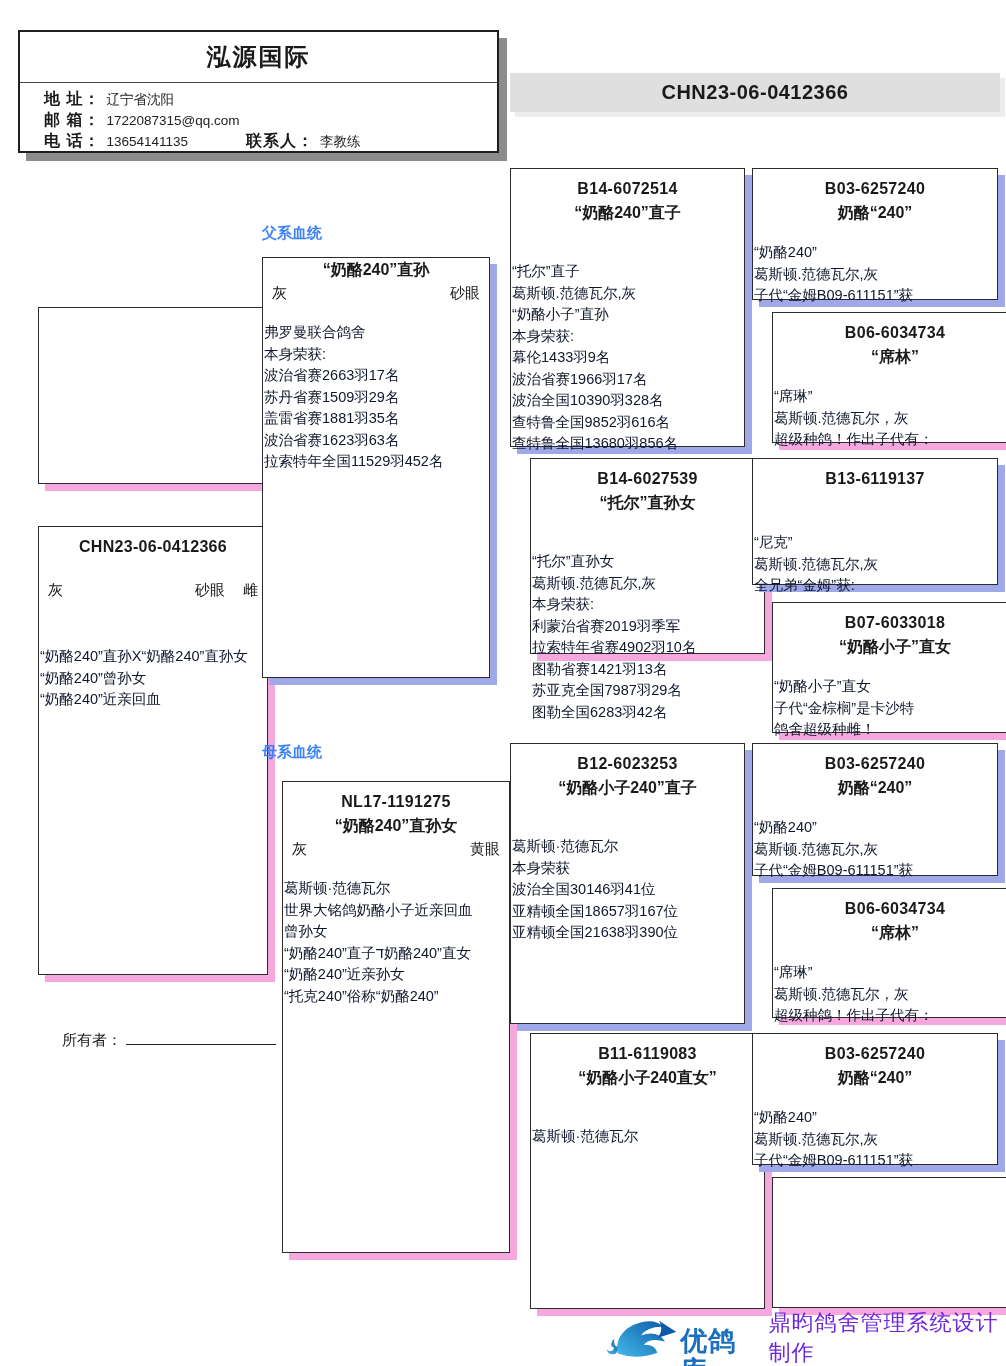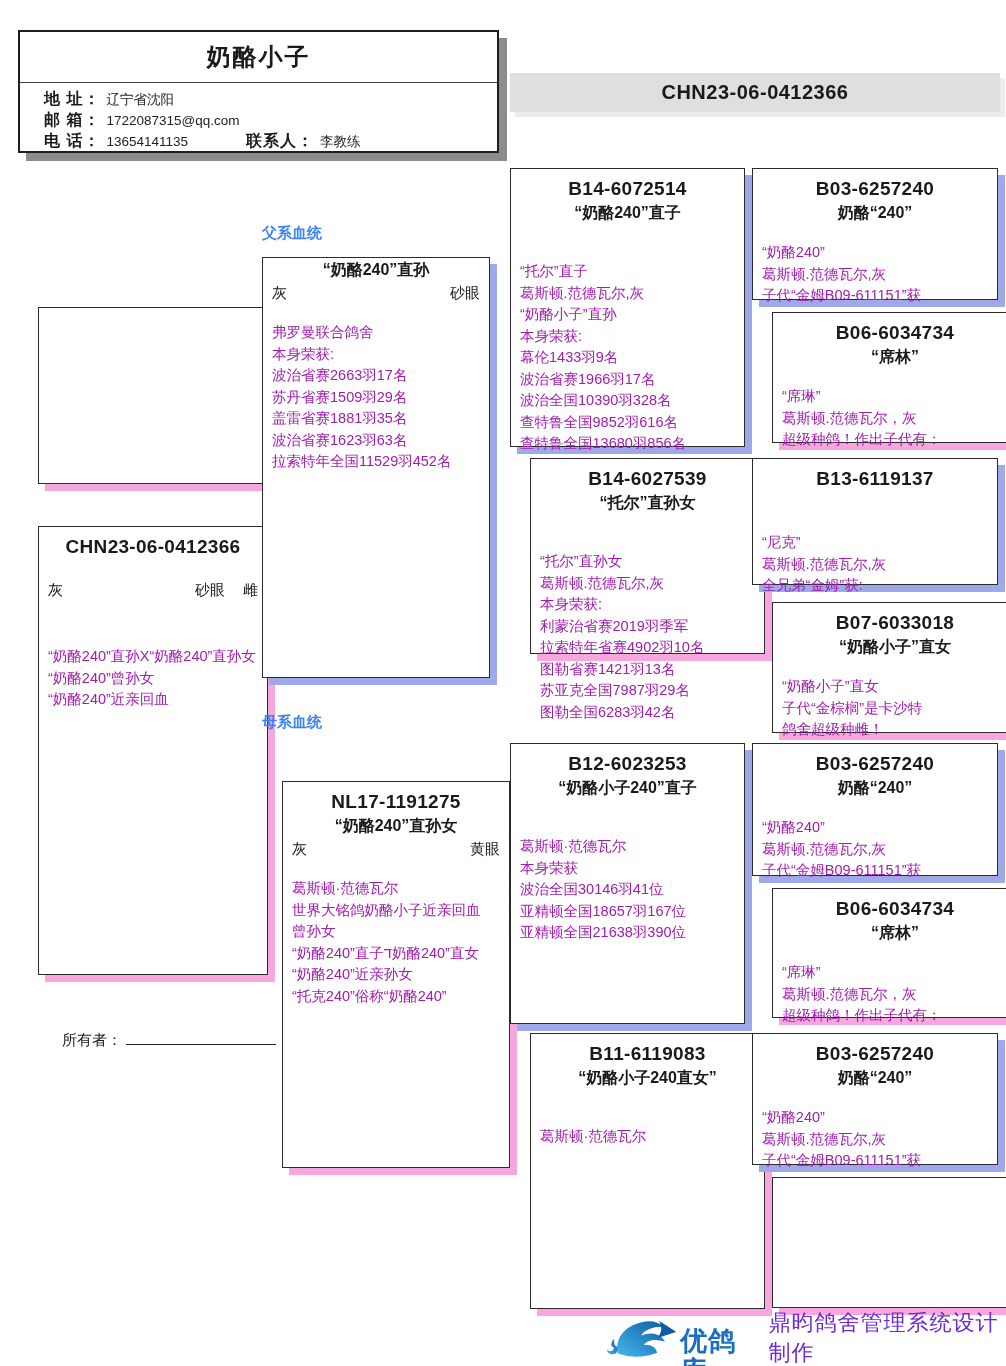--- a/index.html
+++ b/index.html
@@ -19,25 +19,25 @@
 
   
   .ring-band{position:absolute;left:510px;top:73px;width:490px;height:39px;background:#dfdfdf;
     font-size:20px;font-weight:bold;text-align:center;line-height:39px;
     box-shadow:5px 5px 0 #ededed;letter-spacing:0.5px;}
 
   
   .pbox{position:absolute;background:#ffffff;border:1.5px solid #2b2b2b;box-sizing:border-box;}
   .pbox.blue{box-shadow:7px 7px 0 #9fa8e8;}
   .pbox.pink{box-shadow:7px 7px 0 #f6a8de;margin-left:20px;}
-  .ptitle{font-size:19px;font-weight:bold;text-align:center;padding-top:7px;line-height:25px;letter-spacing:0.3px;}
+  .ptitle{font-size:16px;font-weight:bold;text-align:center;padding-top:7px;line-height:25px;letter-spacing:0.3px;}
   .psub{font-size:16px;font-weight:bold;text-align:center;line-height:24px;min-height:24px;}
   .pinfo{display:flex;justify-content:space-between;padding:0 9px;font-size:15px;line-height:22px;}
   .pinfo .right span{margin-left:18px;}
-  .pnotes{padding:0 9px;font-size:14.5px;line-height:21.5px;color:#a21caf;}
+  .pnotes{padding:0 1px;font-size:14.5px;line-height:21.5px;color:#0f172a;}
   .m18{margin-top:18px;}  
   .m20{margin-top:20px;}  
   .m45{margin-top:45px;}  
   .m36{margin-top:36px;}  
   .m17{margin-top:17px;}  
 
   .branch-label{position:absolute;font-size:15px;font-weight:bold;color:#3b82f6;}
 
   
   .owner{position:absolute;left:62px;top:1030px;font-size:15px;}
@@ -50,21 +50,21 @@
   .brand-name{font-size:27px;font-weight:bold;color:#1a6fbf;letter-spacing:1px;line-height:30px;margin-top:48px;}
   .brand-sub{font-size:10.5px;font-weight:bold;color:#1a9bd7;letter-spacing:2.5px;line-height:12px;}
   .credit{margin-left:16px;font-size:22px;color:#6d28d9;letter-spacing:1px;}
 </style>
 </head>
 <body>
 
 <div id="page">
 
   <div class="header-card">
-    <div class="h-title">奶酪小子</div>
+    <div class="h-title">泓源国际</div>
     <div class="h-body">
       <div class="h-row">
         <span class="h-label">地 址：</span><span class="h-val">辽宁省沈阳</span>
       </div>
       <div class="h-row">
         <span class="h-label">邮 箱：</span><span class="h-val">1722087315@qq.com</span>
       </div>
       <div class="h-row">
         <span class="h-label">电 话：</span><span class="h-val">13654141135</span><span class="h-label contact">联系人：</span><span class="h-val">李教练</span>
       </div>
@@ -102,23 +102,23 @@
         <div>弗罗曼联合鸽舍</div>
         <div>本身荣获:</div>
         <div>波治省赛2663羽17名</div>
         <div>苏丹省赛1509羽29名</div>
         <div>盖雷省赛1881羽35名</div>
         <div>波治省赛1623羽63名</div>
         <div>拉索特年全国11529羽452名</div>
       </div>
   </div>
 
-  <div class="branch-label" style="left:262px;top:713px;">母系血统</div>
-
-  <div class="pbox pink" style="left:262px;top:781px;width:228px;height:387px;">
+  <div class="branch-label" style="left:262px;top:743px;">母系血统</div>
+
+  <div class="pbox pink" style="left:262px;top:781px;width:228px;height:472px;">
     <div class="ptitle">NL17-1191275</div>
     <div class="psub">“奶酪240”直孙女</div>
     <div class="pinfo">
       <span>灰</span>
       <span class="right"><span>黄眼</span></span>
     </div>
     <div class="pnotes m18">
         <div>葛斯顿·范德瓦尔</div>
         <div>世界大铭鸽奶酪小子近亲回血</div>
         <div>曾孙女</div>

